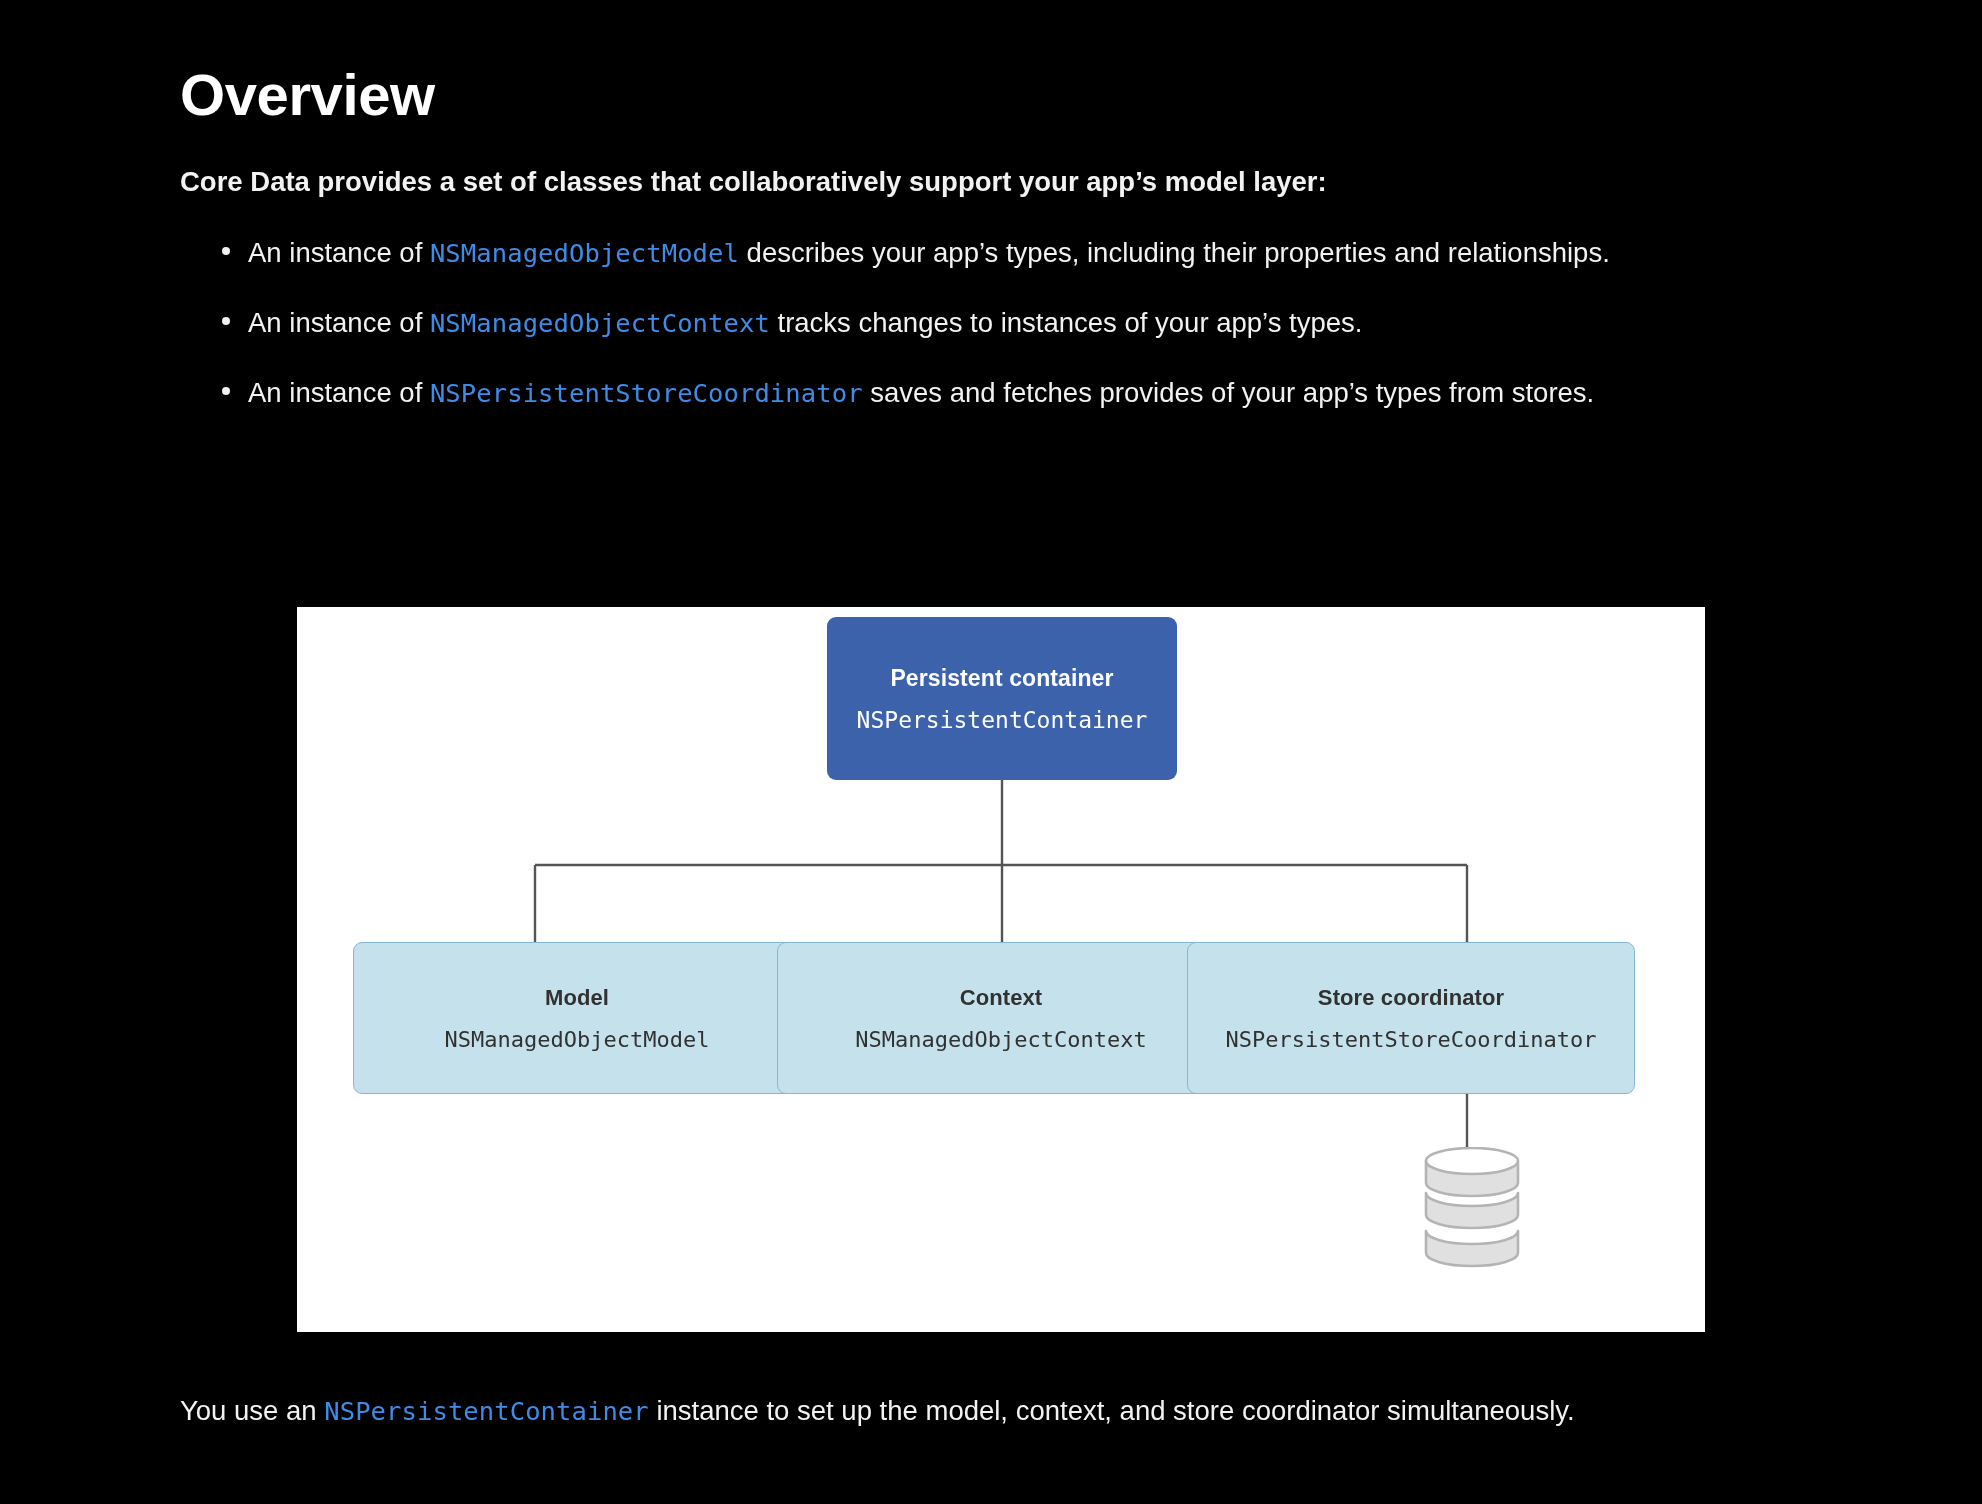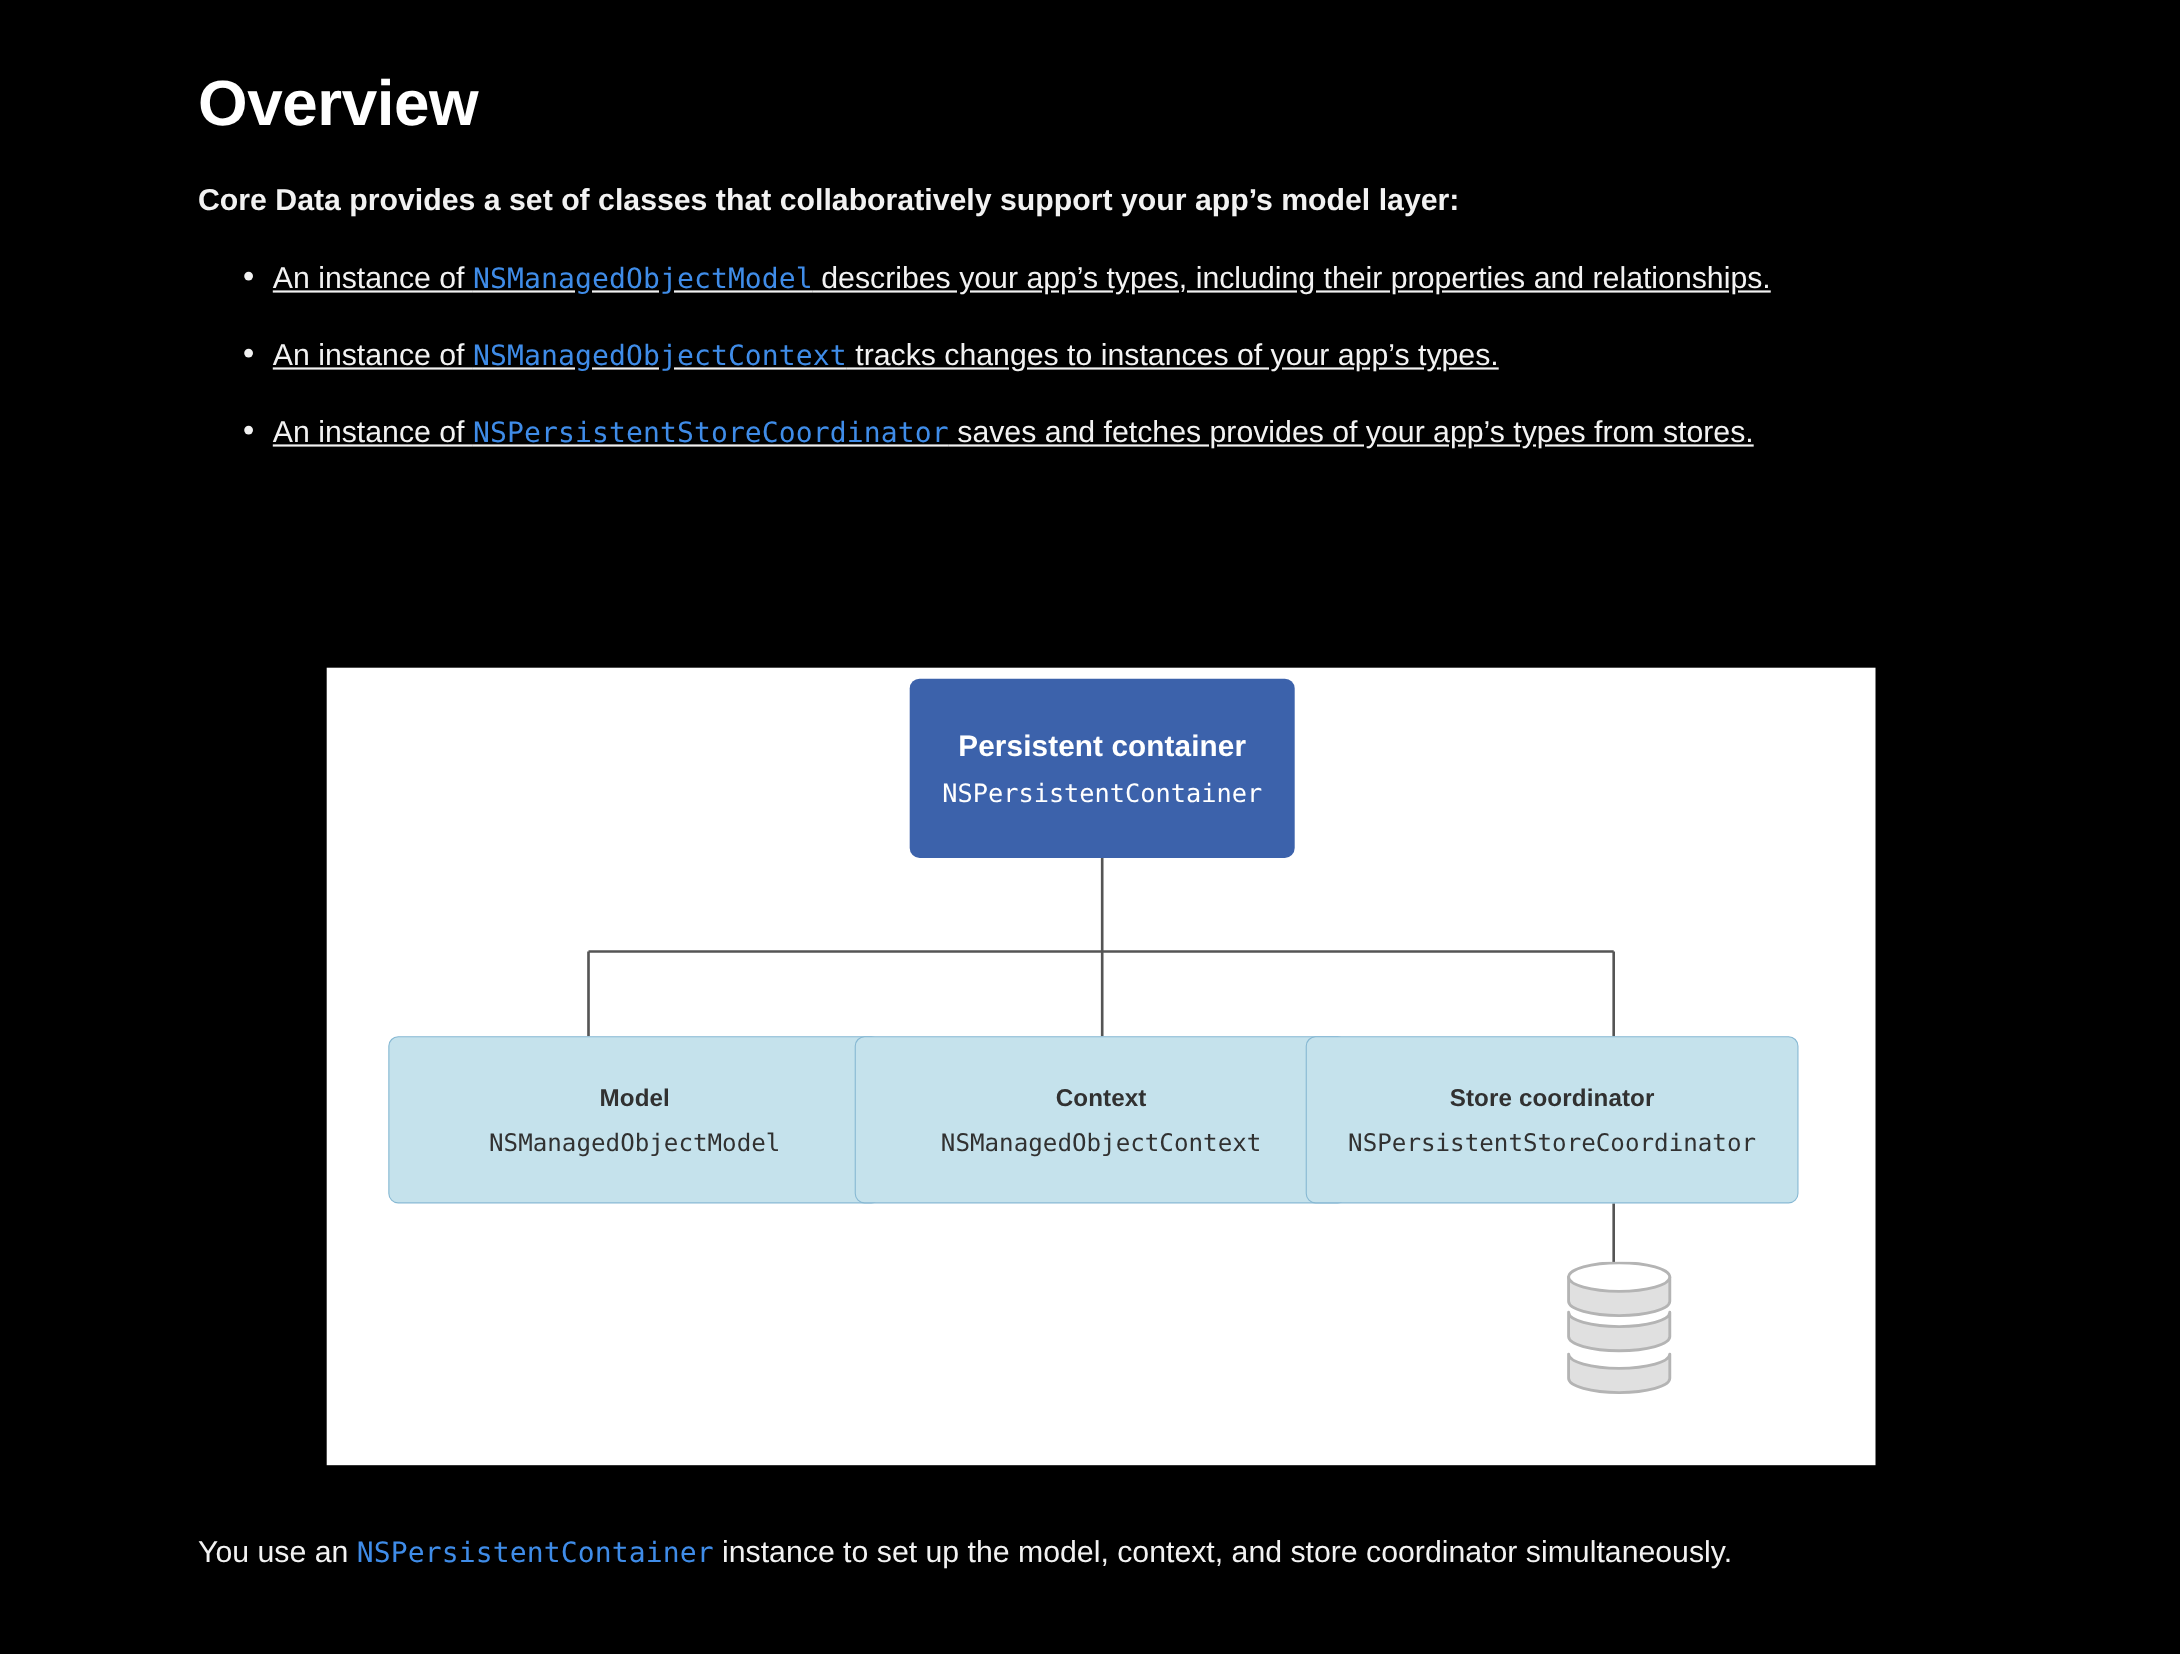--- a/index.html
+++ b/index.html
@@ -51,21 +51,20 @@
   }
 
   .bullet-item {
     position: relative;
     color: #f2f2f2;
     font-size: 27.5px;
     line-height: 1.52;
     padding-left: 68px;
     margin-bottom: 28px;
     font-weight: 400;
-    text-decoration: underline;
   }
 
   .bullet-item:last-child { margin-bottom: 0; }
 
   .bullet-item .dot {
     position: absolute;
     left: 42px;
     top: 0.55em;
     width: 8px;
     height: 8px;
@@ -121,21 +120,21 @@
     left: 530px;
     top: 10px;
     width: 350px;
     height: 163px;
     background: #3c62ab;
     border-radius: 9px;
   }
 
   .node-root .node-title {
     color: #ffffff;
-    font-size: 27px;
+    font-size: 23px;
     font-weight: 700;
     letter-spacing: 0.1px;
   }
 
   .node-root .node-class {
     color: #ffffff;
     font-family: "DejaVu Sans Mono", "Liberation Mono", monospace;
     font-size: 23px;
     margin-top: 15px;
   }

